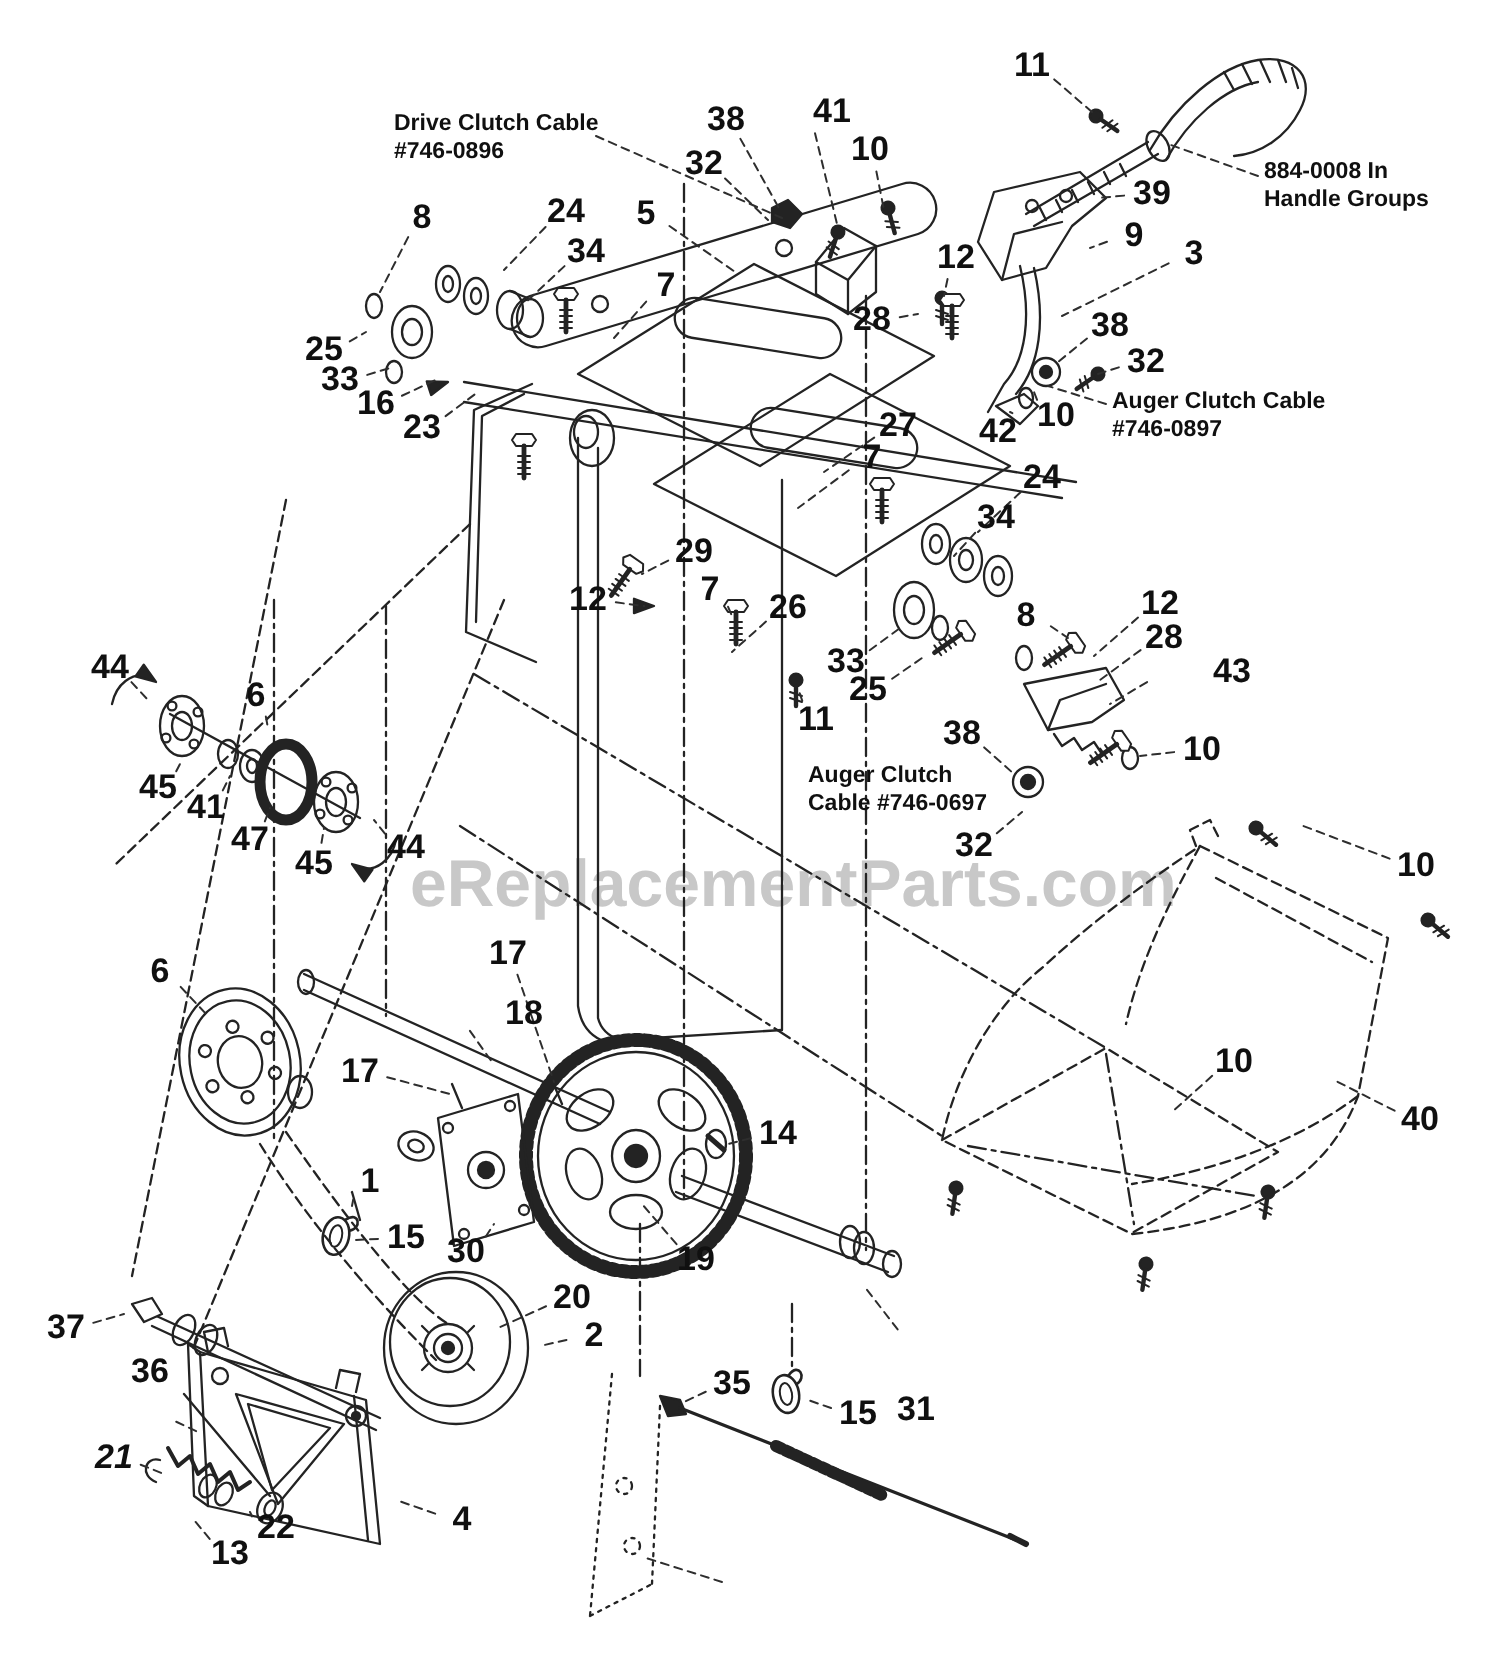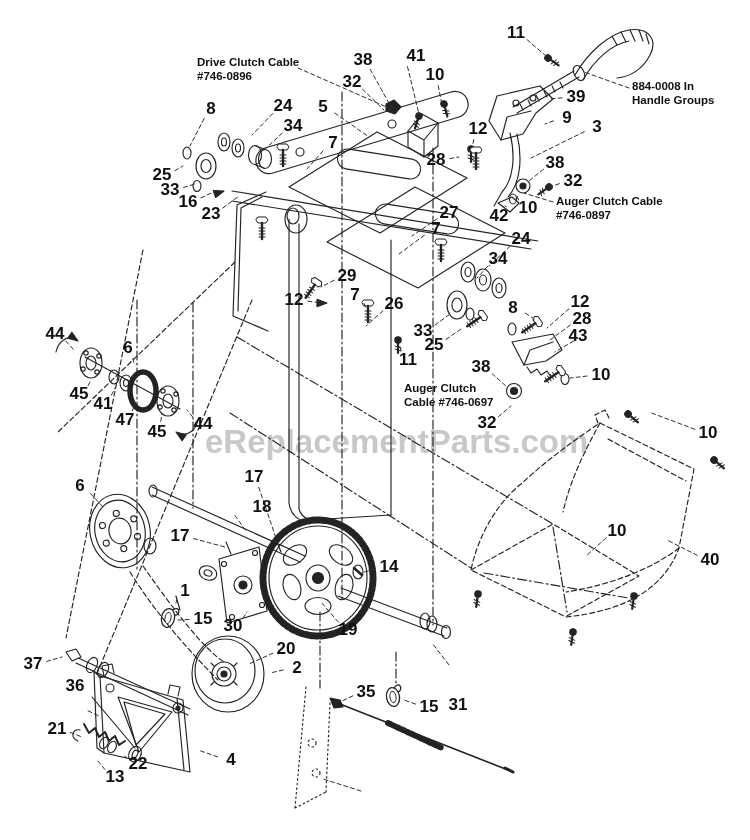--- a/index.html
+++ b/index.html
@@ -415,21 +415,21 @@
       <div class="callout" style="left: 347px; top: 276px;">29</div>
       <div class="callout" style="left: 294px; top: 300px;">12</div>
       <div class="callout" style="left: 355px; top: 295px;">7</div>
       <div class="callout" style="left: 394px; top: 304px;">26</div>
       <div class="callout" style="left: 423px; top: 331px;">33</div>
       <div class="callout" style="left: 434px; top: 345px;">25</div>
       <div class="callout" style="left: 513px; top: 308px;">8</div>
       <div class="callout" style="left: 408px; top: 360px;">11</div>
       <div class="callout" style="left: 580px; top: 302px;">12</div>
       <div class="callout" style="left: 582px; top: 319px;">28</div>
-      <div class="callout" style="left: 578px; top: 336px;">43</div>
+      <div class="callout" style="left: 616px; top: 336px;">43</div>
       <div class="callout" style="left: 481px; top: 367px;">38</div>
       <div class="callout" style="left: 601px; top: 375px;">10</div>
       <div class="callout" style="left: 487px; top: 423px;">32</div>
       <div class="callout" style="left: 708px; top: 433px;">10</div>
       <div class="callout" style="left: 55px; top: 334px;">44</div>
       <div class="callout" style="left: 128px; top: 348px;">6</div>
       <div class="callout" style="left: 79px; top: 394px;">45</div>
       <div class="callout" style="left: 103px; top: 404px;">41</div>
       <div class="callout" style="left: 125px; top: 420px;">47</div>
       <div class="callout" style="left: 157px; top: 432px;">45</div>
@@ -441,21 +441,21 @@
       <div class="callout" style="left: 389px; top: 567px;">14</div>
       <div class="callout" style="left: 185px; top: 591px;">1</div>
       <div class="callout" style="left: 203px; top: 619px;">15</div>
       <div class="callout" style="left: 233px; top: 626px;">30</div>
       <div class="callout" style="left: 348px; top: 630px;">19</div>
       <div class="callout" style="left: 286px; top: 649px;">20</div>
       <div class="callout" style="left: 297px; top: 668px;">2</div>
       <div class="callout" style="left: 458px; top: 673px; margin-top: 32px;">31</div>
       <div class="callout" style="left: 33px; top: 664px;">37</div>
       <div class="callout" style="left: 75px; top: 686px;">36</div>
-      <div class="callout" style="left: 57px; top: 729px;">21</div>
+      <div class="callout" style="left: 57px; top: 729px; font-style: italic;">21</div>
       <div class="callout" style="left: 138px; top: 764px;">22</div>
       <div class="callout" style="left: 115px; top: 777px; text-align: right;">13</div>
       <div class="callout" style="left: 231px; top: 760px;">4</div>
       <div class="callout" style="left: 366px; top: 692px;">35</div>
       <div class="callout" style="left: 429px; top: 707px;">15</div>
       <div class="callout" style="left: 617px; top: 531px;">10</div>
       <div class="callout" style="left: 710px; top: 560px;">40</div>
       <div class="note" style="left: 197px; top: 55px;">
         <div>Drive Clutch Cable</div>
         <div>#746-0896</div>

